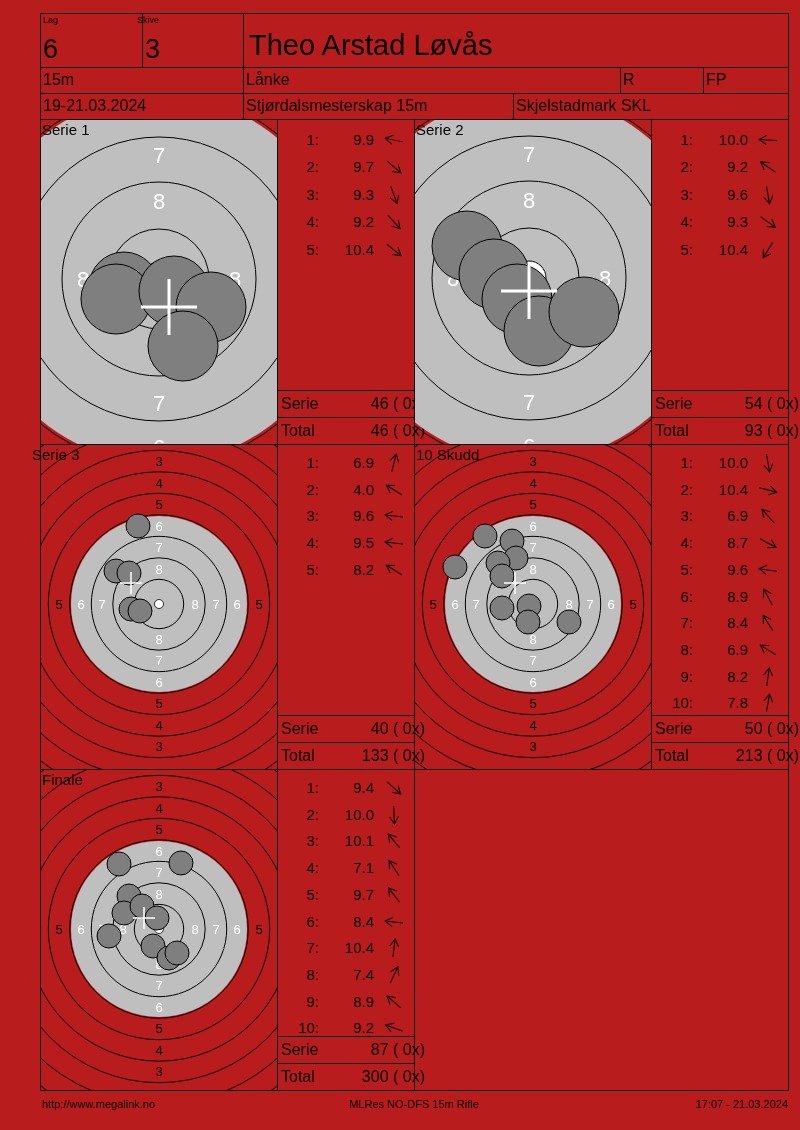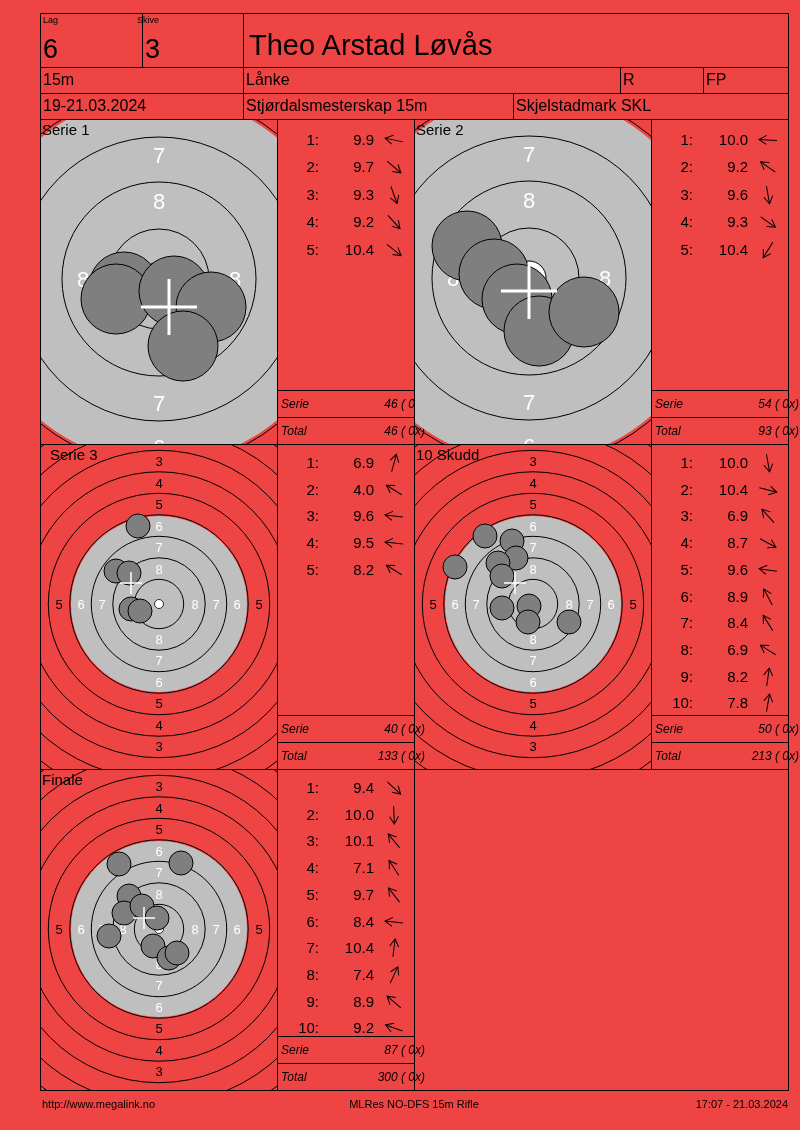--- a/index.html
+++ b/index.html
@@ -1,33 +1,33 @@
 <!DOCTYPE html>
 <html><head>
 <meta charset="utf-8">
 <style>
   html,body{margin:0;padding:0;background:#fff;}
-  .page{position:relative;width:800px;height:1130px;background:#ef4444;overflow:hidden;
+  .page{position:relative;width:800px;height:1130px;background:#b91c1c;overflow:hidden;
         font-family:"Liberation Sans","DejaVu Sans",sans-serif;color:#000;}
   .hl{position:absolute;height:1px;background:#000;}
   .vl{position:absolute;width:1px;background:#000;}
   .t{position:absolute;white-space:nowrap;}
   .small{font-size:9px;}
   .big{font-size:27px;}
   .name{font-size:29px;}
   .mid{font-size:16px;}
   .ptitle{position:absolute;font-size:15px;white-space:nowrap;z-index:5;}
   .tgt{position:absolute;overflow:hidden;}
   .srow{position:absolute;width:136px;height:27px;font-size:15px;}
   .srow span{position:absolute;line-height:27px;}
   .sidx{right:95px;}
   .sval{right:40px;}
   .sarr{position:absolute;left:104px;top:2px;width:24px;height:24px;}
   .sarr svg{display:block;}
-  .tot{position:absolute;width:152px;height:26px;font-size:12px;font-style:italic;}
+  .tot{position:absolute;width:152px;height:26px;font-size:16px;}
   .tot span{position:absolute;line-height:26px;}
   .tlab{left:3px;}
   .tval{right:5px;}
   .foot{position:absolute;font-size:11px;white-space:nowrap;text-align:center;}
 </style>
 </head>
 <body>
 
 <div class="page">
 
@@ -278,21 +278,21 @@
         <text x="218" y="159" fill="#000" font-size="13" text-anchor="middle" dominant-baseline="central" font-family="&quot;Liberation Sans&quot;,&quot;DejaVu Sans&quot;,sans-serif">5</text>
         <circle cx="118" cy="159" r="4.5" fill="#fff" stroke="#000" stroke-width="0.8"></circle>
         <circle cx="97" cy="81" r="12" fill="#7f7f7f" stroke="#000" stroke-width="1"></circle>
         <circle cx="75" cy="126" r="12" fill="#7f7f7f" stroke="#000" stroke-width="1"></circle>
         <circle cx="88" cy="128" r="12" fill="#7f7f7f" stroke="#000" stroke-width="1"></circle>
         <circle cx="90" cy="164" r="12" fill="#7f7f7f" stroke="#000" stroke-width="1"></circle>
         <circle cx="99" cy="166" r="12" fill="#7f7f7f" stroke="#000" stroke-width="1"></circle>
         <line x1="79" y1="138" x2="101" y2="138" stroke="#ffffff" stroke-width="1.5"></line>
         <line x1="90" y1="127" x2="90" y2="149" stroke="#ffffff" stroke-width="1.5"></line>
       </svg></div>
-    <div class="ptitle" style="left:50px;top:446px">Serie 3</div>
+    <div class="ptitle" style="left:32px;top:446px">Serie 3</div>
     <div class="srow" style="left:278px;top:449px">
       <span class="sidx">1:</span>
       <span class="sval">6.9</span>
       <span class="sarr">
         <svg width="24" height="24" viewBox="0 0 24 24" style="transform: rotate(285deg);">
           <line x1="3" y1="12" x2="21" y2="12" stroke="#000" stroke-width="1"></line>
           <polyline points="13.5,7.5 21,12 13.5,16.5" fill="none" stroke="#000" stroke-width="1"></polyline>
         </svg>
       </span>
     </div>

